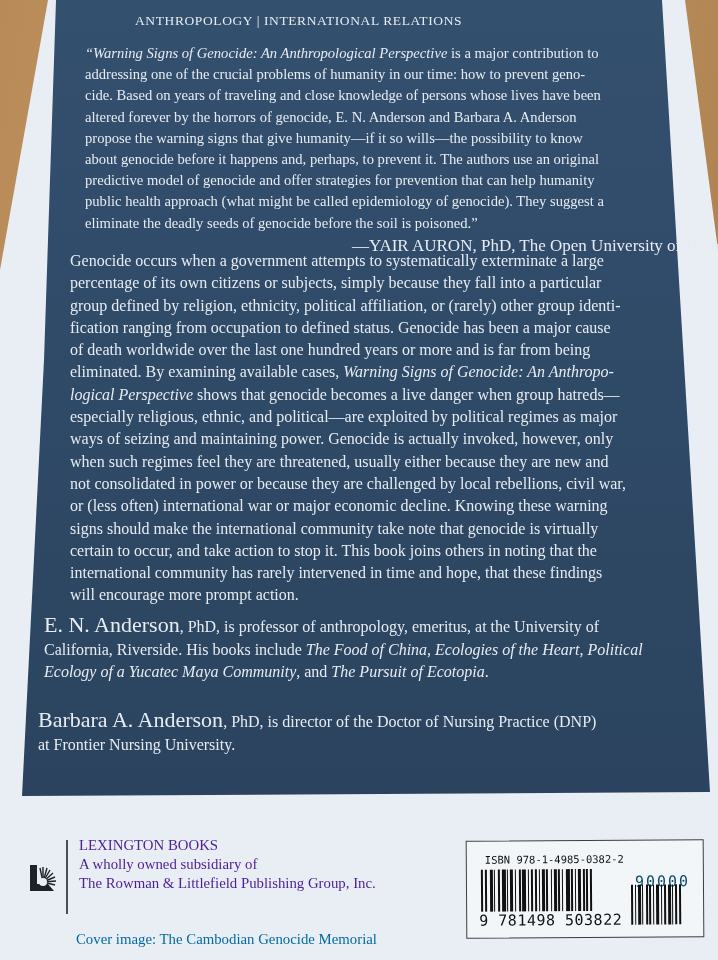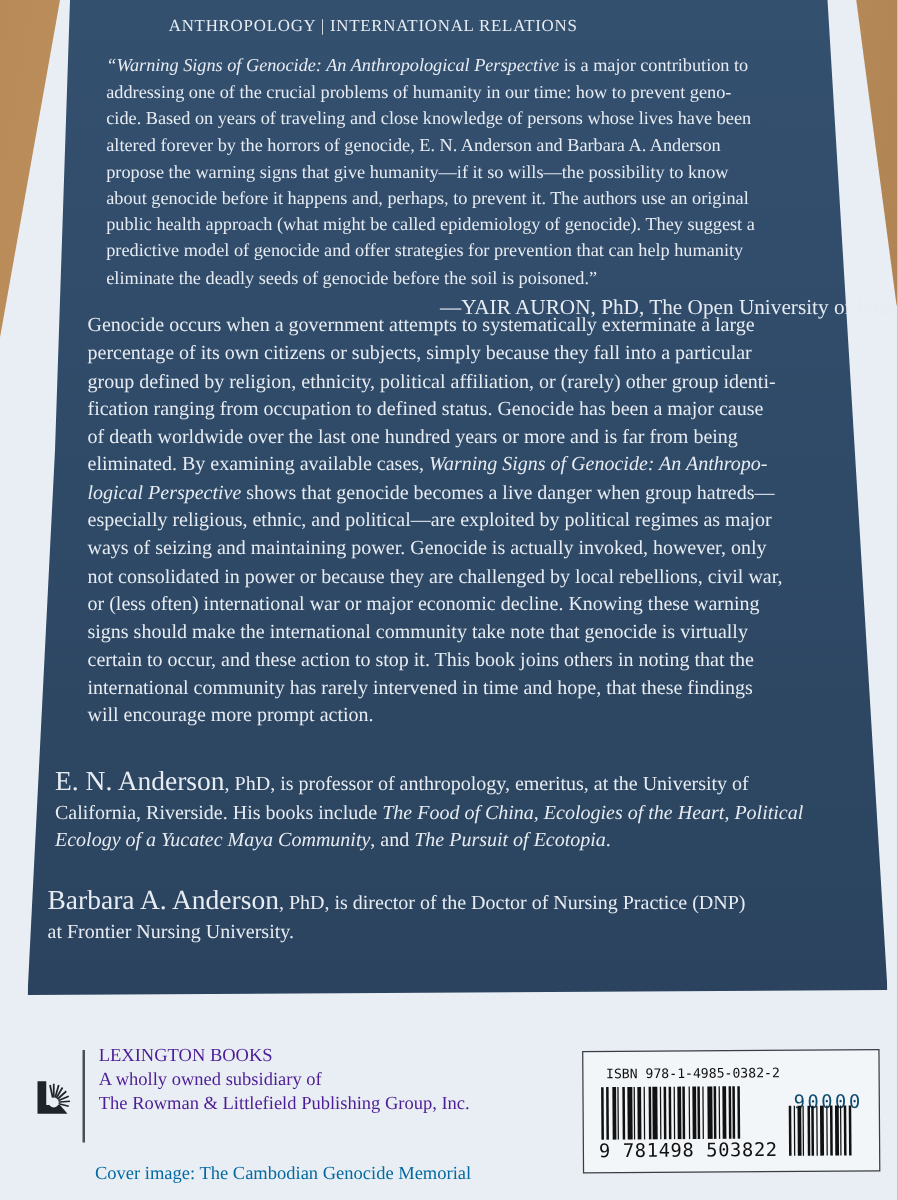--- a/index.html
+++ b/index.html
@@ -57,41 +57,42 @@
 
 <div class="txt category">ANTHROPOLOGY | INTERNATIONAL RELATIONS</div>
 
 <div class="txt quote">
   <div><i>“Warning Signs of Genocide: An Anthropological Perspective</i><span> is a major contribution to</span></div>
   <div>addressing one of the crucial problems of humanity in our time: how to prevent geno-</div>
   <div>cide. Based on years of traveling and close knowledge of persons whose lives have been</div>
   <div>altered forever by the horrors of genocide, E. N. Anderson and Barbara A. Anderson</div>
   <div>propose the warning signs that give humanity—if it so wills—the possibility to know</div>
   <div>about genocide before it happens and, perhaps, to prevent it. The authors use an original</div>
+  <div>predictive model of genocide and offer strategies for prevention that can help humanity</div>
   <div>public health approach (what might be called epidemiology of genocide). They suggest a</div>
-  <div>predictive model of genocide and offer strategies for prevention that can help humanity</div>
   <div>eliminate the deadly seeds of genocide before the soil is poisoned.”</div>
 </div>
 
 <div class="txt attribution">—YAIR AURON, PhD, The Open University of Israel</div>
 
 <div class="txt desc">
   <div>Genocide occurs when a government attempts to systematically exterminate a large</div>
   <div>percentage of its own citizens or subjects, simply because they fall into a particular</div>
   <div>group defined by religion, ethnicity, political affiliation, or (rarely) other group identi-</div>
   <div>fication ranging from occupation to defined status. Genocide has been a major cause</div>
   <div>of death worldwide over the last one hundred years or more and is far from being</div>
   <div><span>eliminated. By examining available cases, </span><i>Warning Signs of Genocide: An Anthropo-</i></div>
   <div><i>logical Perspective</i><span> shows that genocide becomes a live danger when group hatreds—</span></div>
   <div>especially religious, ethnic, and political—are exploited by political regimes as major</div>
   <div>ways of seizing and maintaining power. Genocide is actually invoked, however, only</div>
+  <div>when such regimes feel they are threatened, usually either because they are new and</div>
   <div>not consolidated in power or because they are challenged by local rebellions, civil war,</div>
   <div>or (less often) international war or major economic decline. Knowing these warning</div>
   <div>signs should make the international community take note that genocide is virtually</div>
-  <div>certain to occur, and these action to stop it. This book joins others in noting that the</div>
+  <div>certain to occur, and take action to stop it. This book joins others in noting that the</div>
   <div>international community has rarely intervened in time and hope, that these findings</div>
   <div>will encourage more prompt action.</div>
 </div>
 
 <div class="txt bio bio1">
   <div><span class="big">E. N. Anderson</span><span>, PhD, is professor of anthropology, emeritus, at the University of</span></div>
   <div><span>California, Riverside. His books include </span><i>The Food of China</i><span>, </span><i>Ecologies of the Heart</i><span>, </span><i>Political</i></div>
   <div><i>Ecology of a Yucatec Maya Community</i><span>, and </span><i>The Pursuit of Ecotopia</i><span>.</span></div>
 </div>
 

